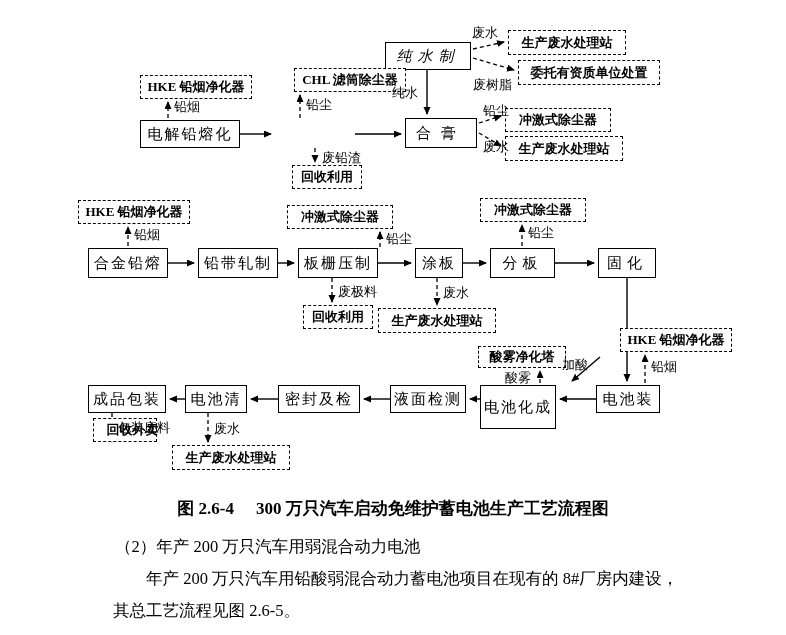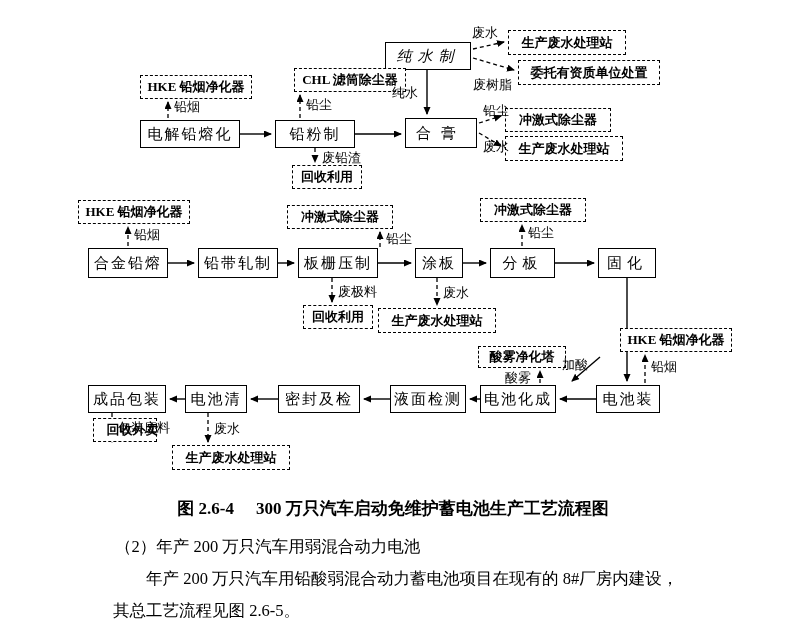--- a/index.html
+++ b/index.html
@@ -65,30 +65,29 @@
       <line x1="437" y1="278" x2="437" y2="305"></line>
       <line x1="645" y1="383" x2="645" y2="355"></line>
       <line x1="540" y1="383" x2="540" y2="371"></line>
       <line x1="112" y1="413" x2="112" y2="442"></line>
       <line x1="208" y1="413" x2="208" y2="442"></line>
     </g>
   </svg>
 
   <div class="pbox" style="left:385px;top:42px;width:86px;height:28px;letter-spacing:6px;font-style:italic;">纯水制</div>
   <div class="pbox" style="left:140px;top:120px;width:100px;height:28px;">电解铅熔化</div>
-  <div class="pbox" style="left:275px;top:120px;width:80px;height:28px;">铅粉制</div>
   <div class="pbox" style="left:405px;top:118px;width:72px;height:30px;letter-spacing:10px;">合膏</div>
   <div class="pbox" style="left:88px;top:248px;width:80px;height:30px;">合金铅熔</div>
   <div class="pbox" style="left:298px;top:248px;width:80px;height:30px;">板栅压制</div>
   <div class="pbox" style="left:198px;top:248px;width:80px;height:30px;">铅带轧制</div>
   <div class="pbox" style="left:415px;top:248px;width:48px;height:30px;">涂板</div>
   <div class="pbox" style="left:490px;top:248px;width:65px;height:30px;letter-spacing:5px;">分板</div>
   <div class="pbox" style="left:598px;top:248px;width:58px;height:30px;letter-spacing:5px;">固化</div>
   <div class="pbox" style="left:596px;top:385px;width:64px;height:28px;">电池装</div>
-  <div class="pbox" style="left:480px;top:385px;width:76px;height:28px;">电池化成</div>
+  <div class="pbox" style="left:480px;top:385px;width:76px;height:44px;">电池化成</div>
   <div class="pbox" style="left:390px;top:385px;width:76px;height:28px;">液面检测</div>
   <div class="pbox" style="left:278px;top:385px;width:82px;height:28px;">密封及检</div>
   <div class="pbox" style="left:185px;top:385px;width:62px;height:28px;">电池清</div>
   <div class="pbox" style="left:88px;top:385px;width:78px;height:28px;">成品包装</div>
 
   <div class="tbox" style="left:508px;top:30px;width:118px;height:25px;">生产废水处理站</div>
   <div class="tbox" style="left:518px;top:60px;width:142px;height:25px;">委托有资质单位处置</div>
   <div class="tbox" style="left:140px;top:75px;width:112px;height:24px;">HKE 铅烟净化器</div>
   <div class="tbox" style="left:265px;top:68px;width:112px;height:24px;margin-left:29px;">CHL 滤筒除尘器</div>
   <div class="tbox" style="left:505px;top:108px;width:106px;height:24px;">冲激式除尘器</div>

